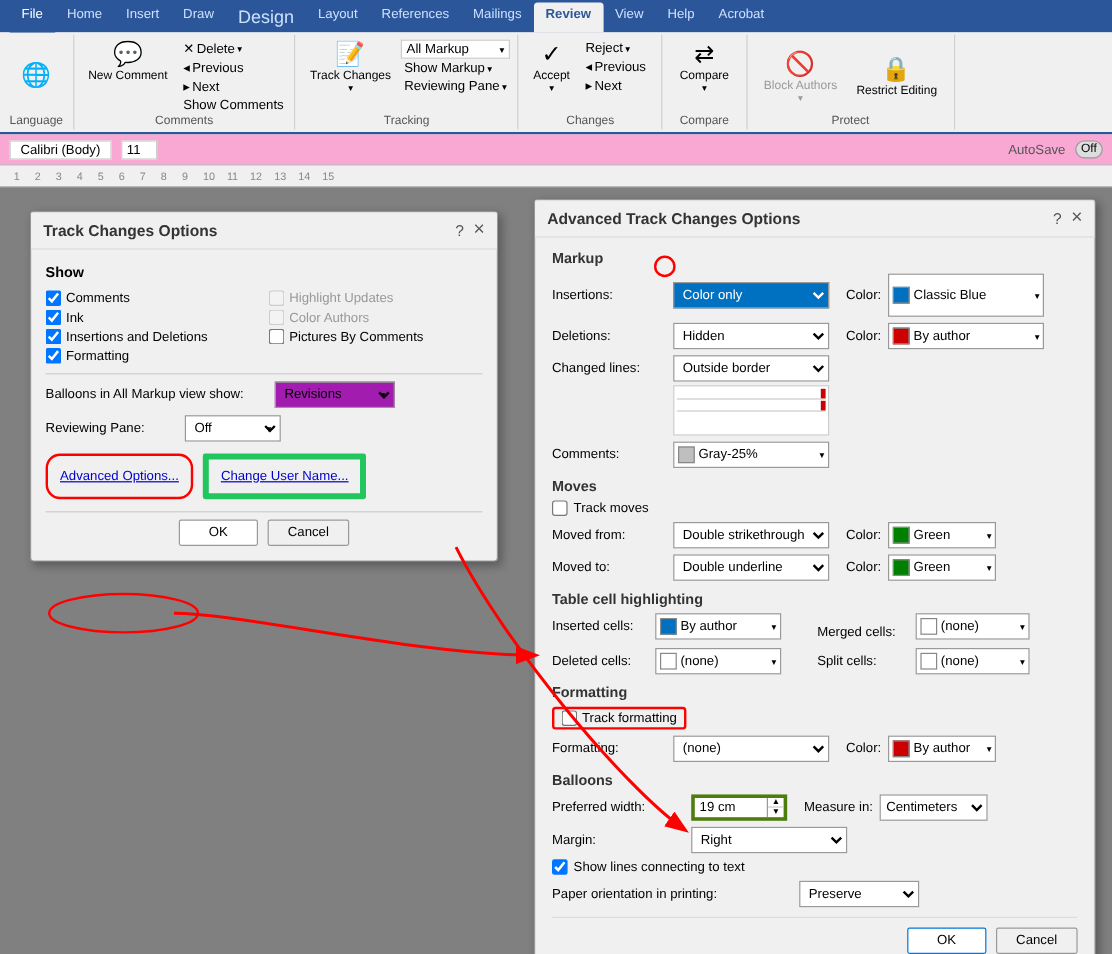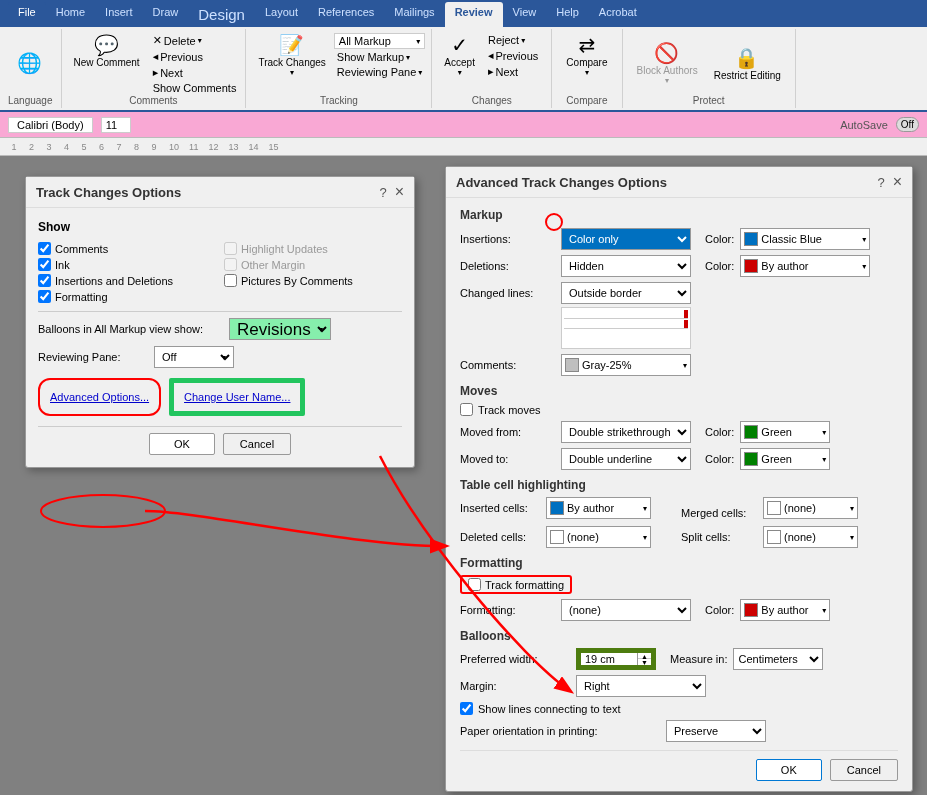--- a/index.html
+++ b/index.html
@@ -179,39 +179,39 @@
         <label style="display:flex;align-items:center;gap:4px;font-size:11px;color:#999;">
           <input type="checkbox" disabled="" style="">
           <span>Highlight Updates</span>
         </label>
         <label style="display:flex;align-items:center;gap:4px;font-size:11px;">
           <input type="checkbox" checked="" style="">
           <span>Ink</span>
         </label>
         <label style="display:flex;align-items:center;gap:4px;font-size:11px;color:#999;">
           <input type="checkbox" disabled="" style="">
-          <span>Other Margin</span>
+          <span>Color Authors</span>
         </label>
         <label style="display:flex;align-items:center;gap:4px;font-size:11px;">
           <input type="checkbox" checked="" style="">
           <span>Insertions and Deletions</span>
         </label>
         <label style="display:flex;align-items:center;gap:4px;font-size:11px;">
           <input type="checkbox" style="">
           <span>Pictures By Comments</span>
         </label>
         <label style="display:flex;align-items:center;gap:4px;font-size:11px;">
           <input type="checkbox" checked="" style="">
           <span>Formatting</span>
         </label>
       </div>
       <hr style="border:none;border-top:1px solid #ccc;margin:6px 0;">
       <div style="display:flex;align-items:center;gap:6px;margin-bottom:6px;font-size:11px;">
         <label style="min-width:185px;font-size:11px;">Balloons in All Markup view show:</label>
-        <select style="height:22px;font-size:17px;border:1px solid #999;background:#86efac;padding:0 3px;min-width:100px;">
+        <select style="height:22px;font-size:11px;border:1px solid #999;background:#a21caf;padding:0 3px;min-width:100px;">
           <option>Revisions</option>
         </select>
         <span style="font-size:8px;margin-left:-18px;pointer-events:none;">▾</span>
       </div>
       <div style="display:flex;align-items:center;gap:6px;margin-bottom:10px;font-size:11px;">
         <label style="min-width:110px;font-size:11px;">Reviewing Pane:</label>
         <select style="height:22px;font-size:11px;border:1px solid #999;background:white;padding:0 3px;min-width:80px;">
           <option>Off</option>
         </select>
         <span style="font-size:8px;margin-left:-18px;pointer-events:none;">▾</span>
@@ -240,21 +240,21 @@
 
       <div>
         <div style="font-weight:bold;font-size:12px;margin-bottom:6px;color:#333;">Markup</div>
 
         <div style="display:flex;align-items:center;margin-bottom:5px;font-size:11px;gap:6px;">
           <span style="min-width:95px;">Insertions:</span>
           <select style="min-width:130px;height:22px;font-size:11px;border:1px solid #999;background:#0070c0;color:white;padding:0 3px;">
             <option>Color only</option>
           </select>
           <span style="margin-left:8px;">Color:</span>
-          <div style="display:flex;align-items:center;border:1px solid #999;background:white;padding:1px 3px;min-width:130px;height:22px;gap:3px;">
+          <div style="display:flex;align-items:center;border:1px solid #999;background:white;padding:1px 3px;min-width:130px;height:36px;gap:3px;">
             <span style="width:14px;height:14px;background:#0070c0;display:inline-block;border:1px solid #888;"></span>
             <span style="font-size:11px;flex:1;">Classic Blue</span>
             <span style="font-size:8px;">▾</span>
           </div>
         </div>
 
         <div style="display:flex;align-items:center;margin-bottom:5px;font-size:11px;gap:6px;">
           <span style="min-width:95px;">Deletions:</span>
           <select style="min-width:130px;height:22px;font-size:11px;border:1px solid #999;background:white;padding:0 3px;">
             <option>Hidden</option>
@@ -384,21 +384,21 @@
             <span style="font-size:11px;flex:1;">By author</span>
             <span style="font-size:8px;">▾</span>
           </div>
         </div>
       </div>
 
       <div>
         <div style="font-weight:bold;font-size:12px;margin-bottom:5px;color:#333;">Balloons</div>
         <div style="display:flex;align-items:center;margin-bottom:5px;font-size:11px;gap:6px;">
           <span style="min-width:110px;">Preferred width:</span>
-          <div style="display:flex;align-items:center;border:5px solid #4d7c0f;background:white;height:22px;min-width:80px;">
+          <div style="display:flex;align-items:center;border:3px solid #4d7c0f;background:white;height:22px;min-width:80px;">
             <span style="font-size:11px;padding:0 4px;flex:1;">19 cm</span>
             <div style="display:flex;flex-direction:column;border-left:1px solid #999;height:100%;">
               <div style="font-size:7px;padding:0 3px;cursor:pointer;border-bottom:1px solid #ccc;height:50%;">▲</div>
               <div style="font-size:7px;padding:0 3px;cursor:pointer;height:50%;">▼</div>
             </div>
           </div>
           <span style="margin-left:8px;">Measure in:</span>
           <select style="min-width:90px;height:22px;font-size:11px;border:1px solid #999;background:white;padding:0 0;">
             <option>Centimeters</option>
           </select>

